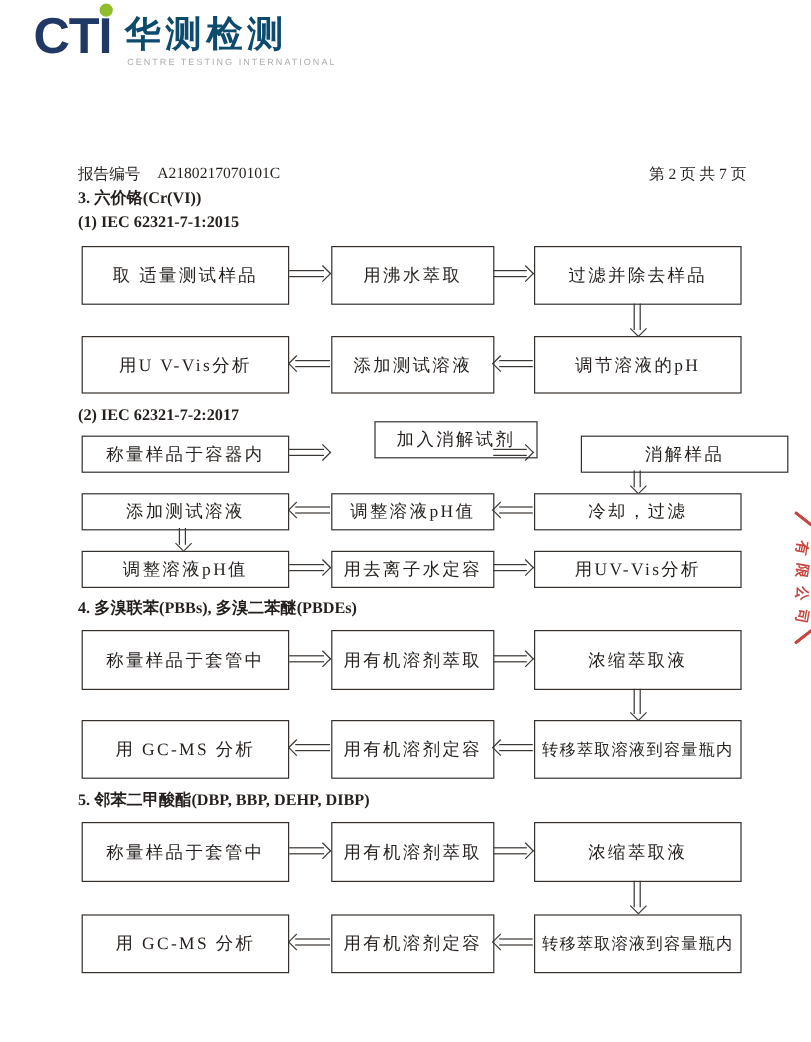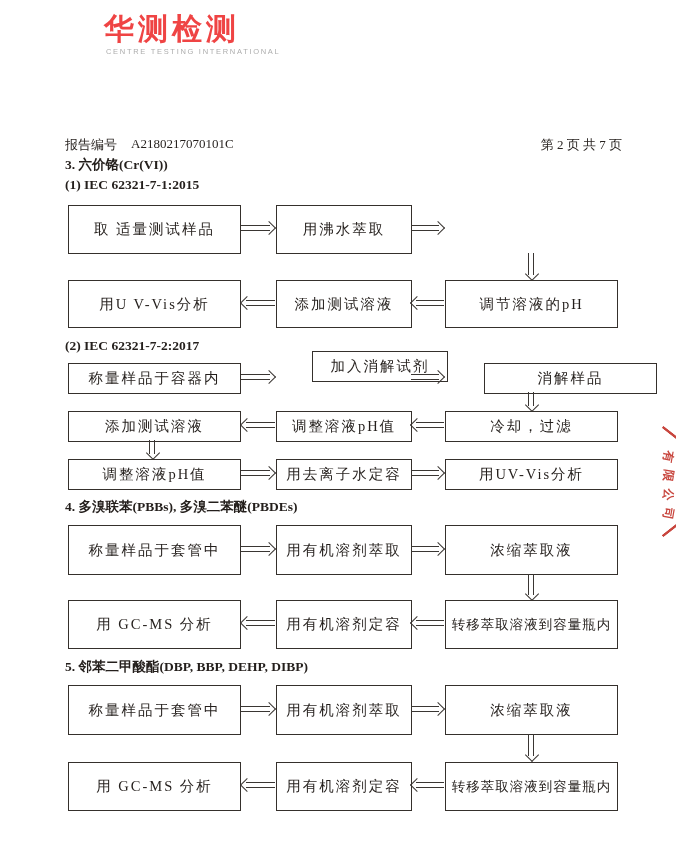--- a/index.html
+++ b/index.html
@@ -7,21 +7,21 @@
     position:relative; width:676px; height:868px; margin:0 auto;
     background:#ffffff; overflow:hidden;
     font-family:"Liberation Serif","DejaVu Serif",serif;
     color:#241f1c;
   }
   
   .logo { position:absolute; left:28px; top:6px; width:230px; height:52px; }
   .logo-cti { position:relative; display:inline-block; font-family:"Liberation Sans","DejaVu Sans",sans-serif;
     font-weight:bold; font-size:42px; line-height:48px; color:#1f3864; letter-spacing:-1px; }
   .logo-dot { position:absolute; right:-1px; top:-3px; width:11px; height:11px; border-radius:50%; background:#8fbe2a; }
-  .logo-cn { position:absolute; left:76px; top:6px; font-size:30px; line-height:34px; color:#ef4444;
+  .logo-cn { position:absolute; left:76px; top:6px; font-size:30px; line-height:34px; color:#0c4a6e;
     letter-spacing:4px; font-weight:600; white-space:nowrap; }
   .logo-en { position:absolute; left:78px; top:41px; font-size:7.5px; color:#adadad; letter-spacing:1.7px;
     font-family:"Liberation Sans","DejaVu Sans",sans-serif; white-space:nowrap; }
   
   .doc-title { position:absolute; left:0; top:80px; width:100%; text-align:center;
     font-size:29px; font-weight:600; letter-spacing:4px; }
   .meta { position:absolute; top:136px; font-size:13px; white-space:nowrap; }
   .sec-h { position:absolute; left:65px; font-size:13.5px; font-weight:bold; white-space:nowrap; }
   
   .box { position:absolute; border:1px solid #35302c; background:#fff; display:flex;
@@ -44,20 +44,24 @@
   .stamp { position:absolute; right:-7px; top:424px; width:32px; height:122px; color:#c8463e; }
   .stamp .s-stroke { position:absolute; left:9px; width:22px; height:0; border-top:3px solid #c8463e; border-radius:2px; }
   .stamp .s-ch { position:absolute; left:11px; font-size:12px; font-weight:bold; transform:rotate(100deg); }
 </style>
 </head>
 <body>
 
 <div id="canvas">
 
   <div class="logo">
+    <span class="logo-cti">
+      <span>CTI</span>
+      <span class="logo-dot"></span>
+    </span>
     <span class="logo-cn">华测检测</span>
     <span class="logo-en">CENTRE TESTING INTERNATIONAL</span>
   </div>
 
 
   <div class="meta" style="left:65px;">报告编号</div>
   <div class="meta" style="left:131px;">A2180217070101C</div>
   <div class="meta" style="right:54px;">第 2 页  共 7 页</div>
 
   <div class="sec-h" style="top:156px;">3. 六价铬(Cr(VI))</div>
@@ -66,20 +70,21 @@
   <div class="box c1" style="top:205px;height:47px;">取 适量测试样品</div>
   <div class="arr arr-r" style="left:241px;top:222px;width:34px;">
       <i class="sh"></i>
       <i class="hd"></i>
     </div>
   <div class="box c2" style="top:205px;height:47px;">用沸水萃取</div>
   <div class="arr arr-r" style="left:411px;top:222px;width:33px;">
       <i class="sh"></i>
       <i class="hd"></i>
     </div>
+  <div class="box c3" style="top:205px;height:47px;">过滤并除去样品</div>
   <div class="arr arr-d" style="left:524px;top:253px;height:27px;">
       <i class="sh"></i>
       <i class="hd"></i>
     </div>
   <div class="box c1" style="top:280px;height:46px;">用U V-Vis分析</div>
   <div class="arr arr-l" style="left:241px;top:297px;width:34px;">
       <i class="sh"></i>
       <i class="hd"></i>
     </div>
   <div class="box c2" style="top:280px;height:46px;">添加测试溶液</div>

